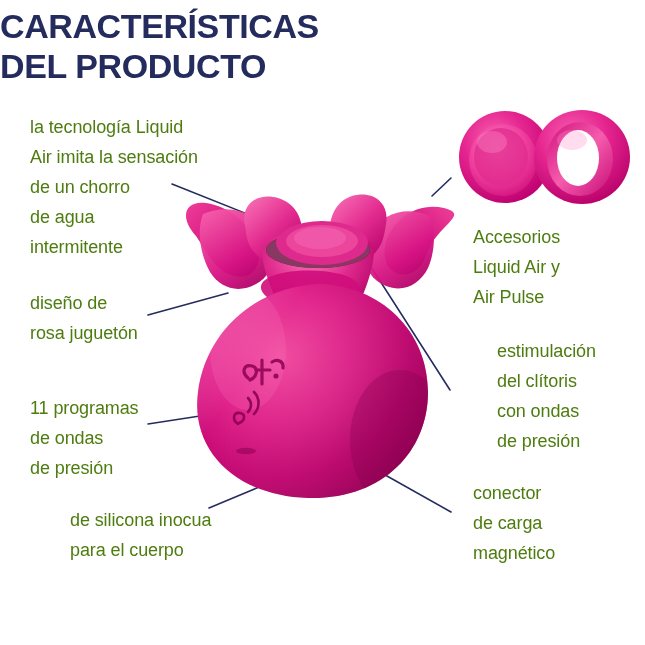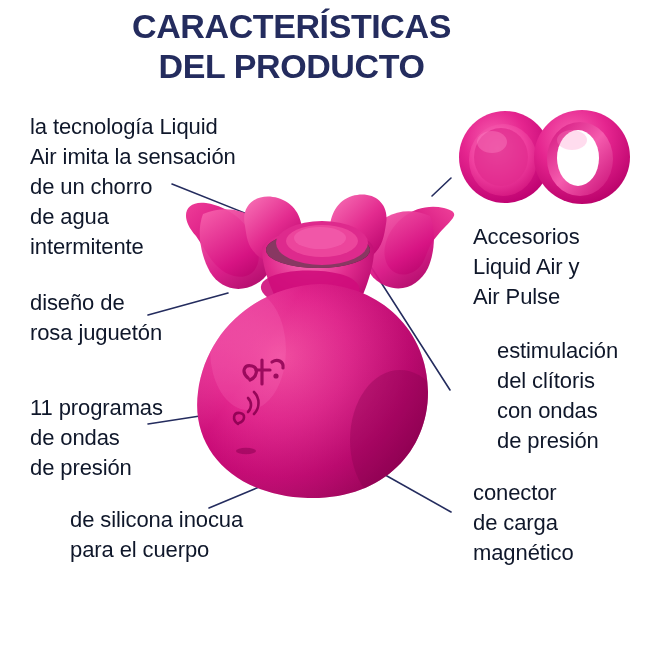--- a/index.html
+++ b/index.html
@@ -15,34 +15,33 @@
     overflow: hidden;
     font-family: "Liberation Sans", sans-serif;
   }
 
   
   .title {
     position: absolute;
     left: 0;
     top: 6px;
     width: 583px;
-    text-align: center;
     color: #242c5e;
     font-weight: bold;
     font-size: 34px;
     line-height: 40px;
     letter-spacing: -0.4px;
   }
   .title .line1, .title .line2 { display: block; }
 
   
   .label {
     position: absolute;
-    color: #0f172a;
-    font-size: 22px;
+    color: #4d7c0f;
+    font-size: 18px;
     line-height: 30px;
     font-weight: normal;
     white-space: pre-line;
     letter-spacing: -0.1px;
   }
   .label-left  { left: 30px; }
   .label-right { left: 473px; }
 
   #label-tech      { top: 112px; }
   #label-design    { top: 288px; }

